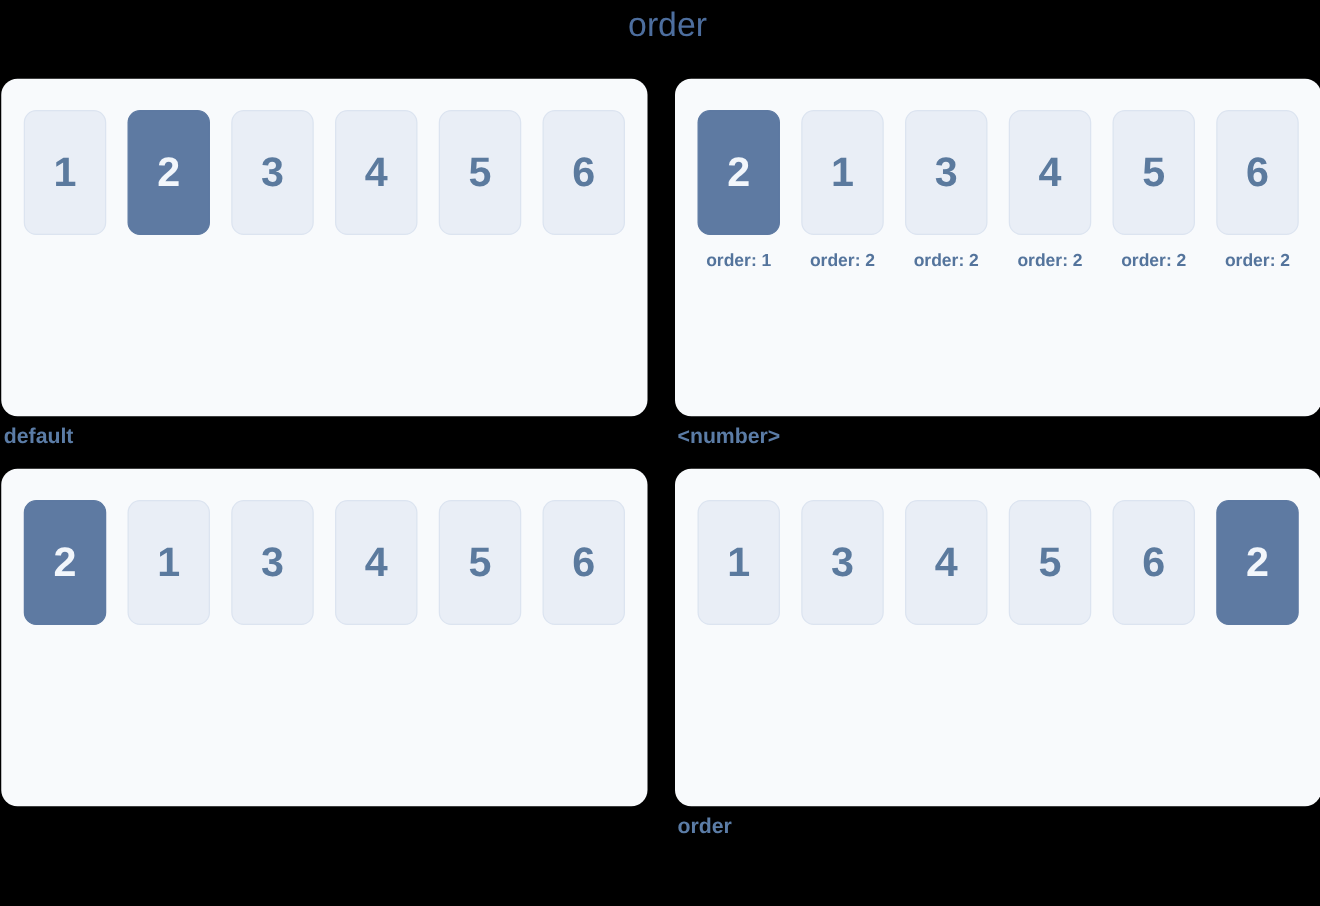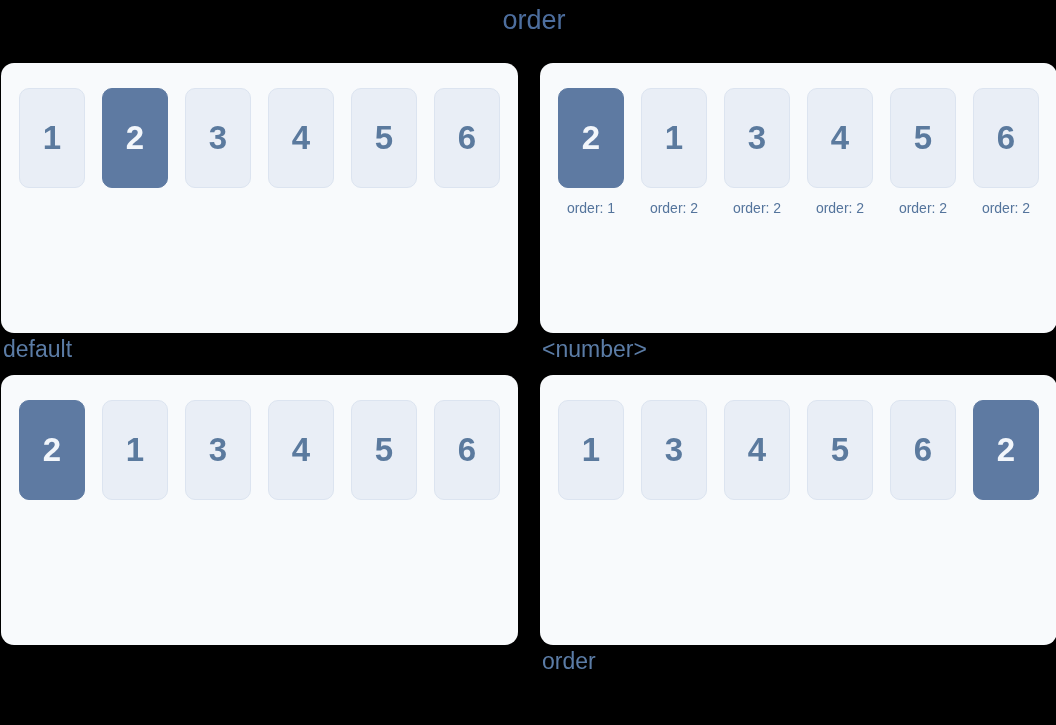--- a/index.html
+++ b/index.html
@@ -62,31 +62,31 @@
   }
   .box.highlight{
     background:var(--highlight-bg);
     border-color:var(--highlight-bg);
     color:var(--highlight-text);
   }
   .order-label{
     margin-top:12px;
     font-size:14px;
     line-height:17px;
-    font-weight:400;
+    font-weight:700;
     color:var(--order-label);
     text-align:center;
     white-space:nowrap;
   }
   .panel-label{
     margin:7px 0 17px 2px;
     color:var(--panel-label);
-    font-size:23px;
+    font-size:17px;
     line-height:18px;
-    font-weight:400;
+    font-weight:700;
   }
 </style>
 </head>
 <body>
 
 <h1 class="page-title">order</h1>
 
 <div class="grid">
 
   <div class="cell">

